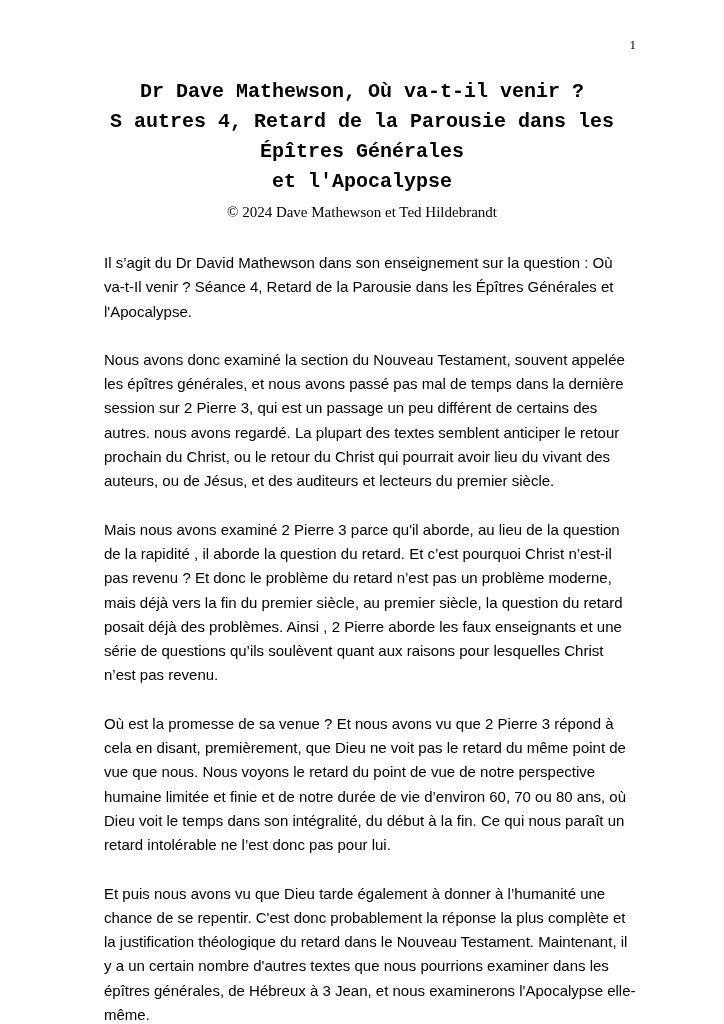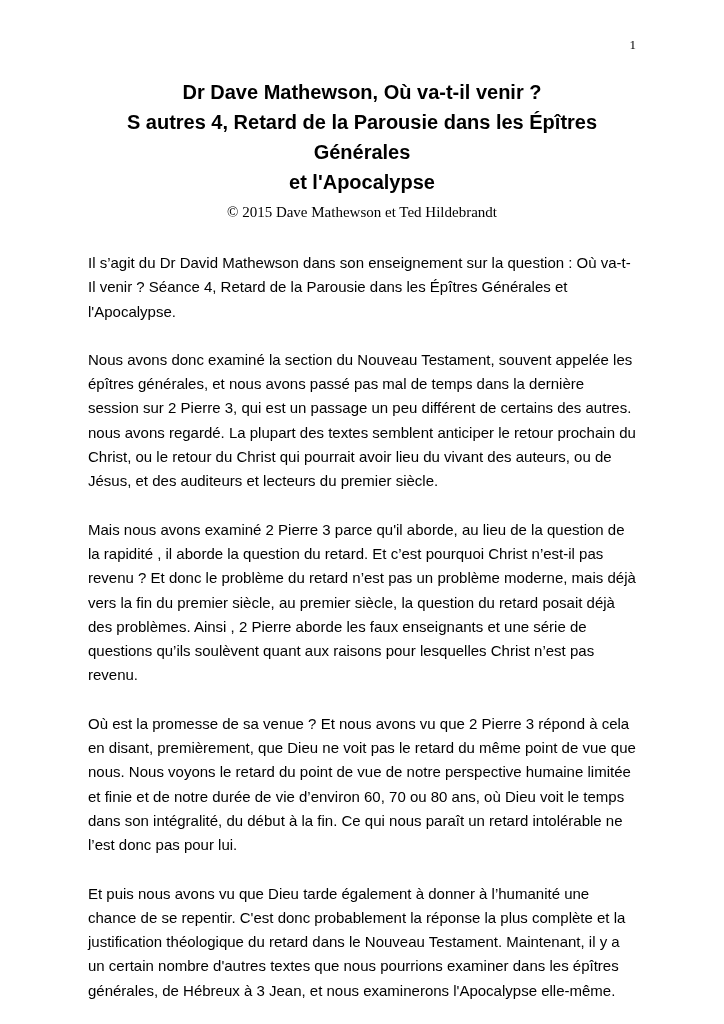--- a/index.html
+++ b/index.html
@@ -23,56 +23,56 @@
     font-size: 13px;
     line-height: 1;
     margin-bottom: 26px;
   }
   .doc-title {
     margin: 0;
     font-size: 20px;
     font-weight: bold;
     text-align: center;
     line-height: 1.5;
-    font-family: Liberation Sans, sans-serif;
+    font-family: Liberation Mono, monospace;
   }
   .doc-title .title-line {
     display: block;
   }
   .copyright {
     font-family: "Liberation Serif", serif;
     font-size: 15px;
     text-align: center;
     margin-top: 5px;
     line-height: 1.4;
   }
   .doc-body {
     margin-top: 28px;
     font-size: 15px;
     line-height: 1.62;
     text-align: left;
   }
   .doc-body p {
-    margin: 0 0 24px 0;
+    margin: 0 0 24px 16px;
   }
 </style>
 </head>
 <body>
 
 <div class="page">
 
   <div class="page-number">1</div>
 
   <h1 class="doc-title">
     <span class="title-line">Dr Dave Mathewson, Où va-t-il venir ?</span>
     <span class="title-line">S autres 4, Retard de la Parousie dans les Épîtres Générales</span>
     <span class="title-line">et l'Apocalypse</span>
   </h1>
 
-  <div class="copyright">© 2015 Dave Mathewson et Ted Hildebrandt</div>
+  <div class="copyright">© 2024 Dave Mathewson et Ted Hildebrandt</div>
 
   <div class="doc-body">
     <p>Il s’agit du Dr David Mathewson dans son enseignement sur la question : Où va-t-Il venir ? Séance 4, Retard de la Parousie dans les Épîtres Générales et l'Apocalypse.</p>
     <p>Nous avons donc examiné la section du Nouveau Testament, souvent appelée les épîtres générales, et nous avons passé pas mal de temps dans la dernière session sur 2 Pierre 3, qui est un passage un peu différent de certains des autres. nous avons regardé. La plupart des textes semblent anticiper le retour prochain du Christ, ou le retour du Christ qui pourrait avoir lieu du vivant des auteurs, ou de Jésus, et des auditeurs et lecteurs du premier siècle.</p>
     <p>Mais nous avons examiné 2 Pierre 3 parce qu'il aborde, au lieu de la question de la rapidité , il aborde la question du retard. Et c’est pourquoi Christ n’est-il pas revenu ? Et donc le problème du retard n’est pas un problème moderne, mais déjà vers la fin du premier siècle, au premier siècle, la question du retard posait déjà des problèmes. Ainsi , 2 Pierre aborde les faux enseignants et une série de questions qu’ils soulèvent quant aux raisons pour lesquelles Christ n’est pas revenu.</p>
     <p>Où est la promesse de sa venue ? Et nous avons vu que 2 Pierre 3 répond à cela en disant, premièrement, que Dieu ne voit pas le retard du même point de vue que nous. Nous voyons le retard du point de vue de notre perspective humaine limitée et finie et de notre durée de vie d’environ 60, 70 ou 80 ans, où Dieu voit le temps dans son intégralité, du début à la fin. Ce qui nous paraît un retard intolérable ne l’est donc pas pour lui.</p>
     <p>Et puis nous avons vu que Dieu tarde également à donner à l’humanité une chance de se repentir. C'est donc probablement la réponse la plus complète et la justification théologique du retard dans le Nouveau Testament. Maintenant, il y a un certain nombre d'autres textes que nous pourrions examiner dans les épîtres générales, de Hébreux à 3 Jean, et nous examinerons l'Apocalypse elle-même.</p>
 
   </div>
 

